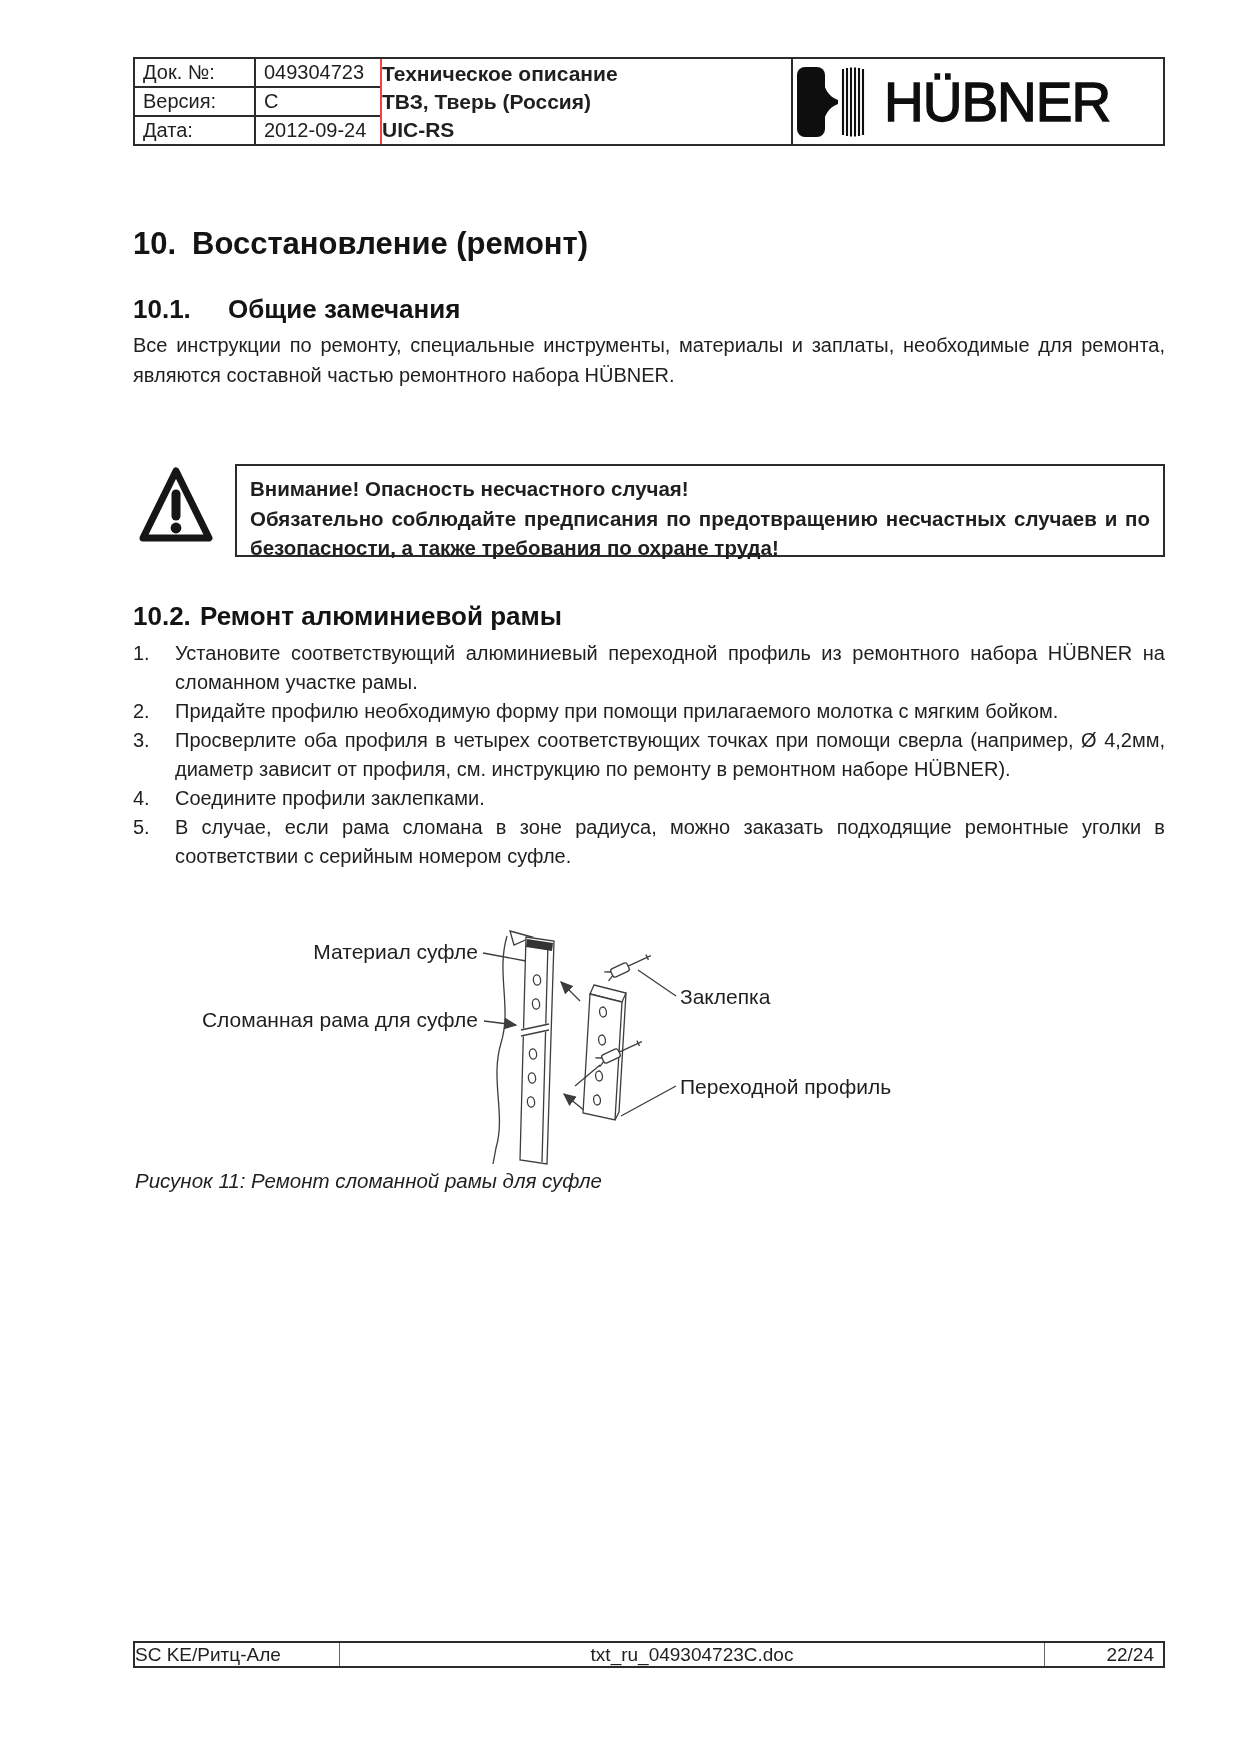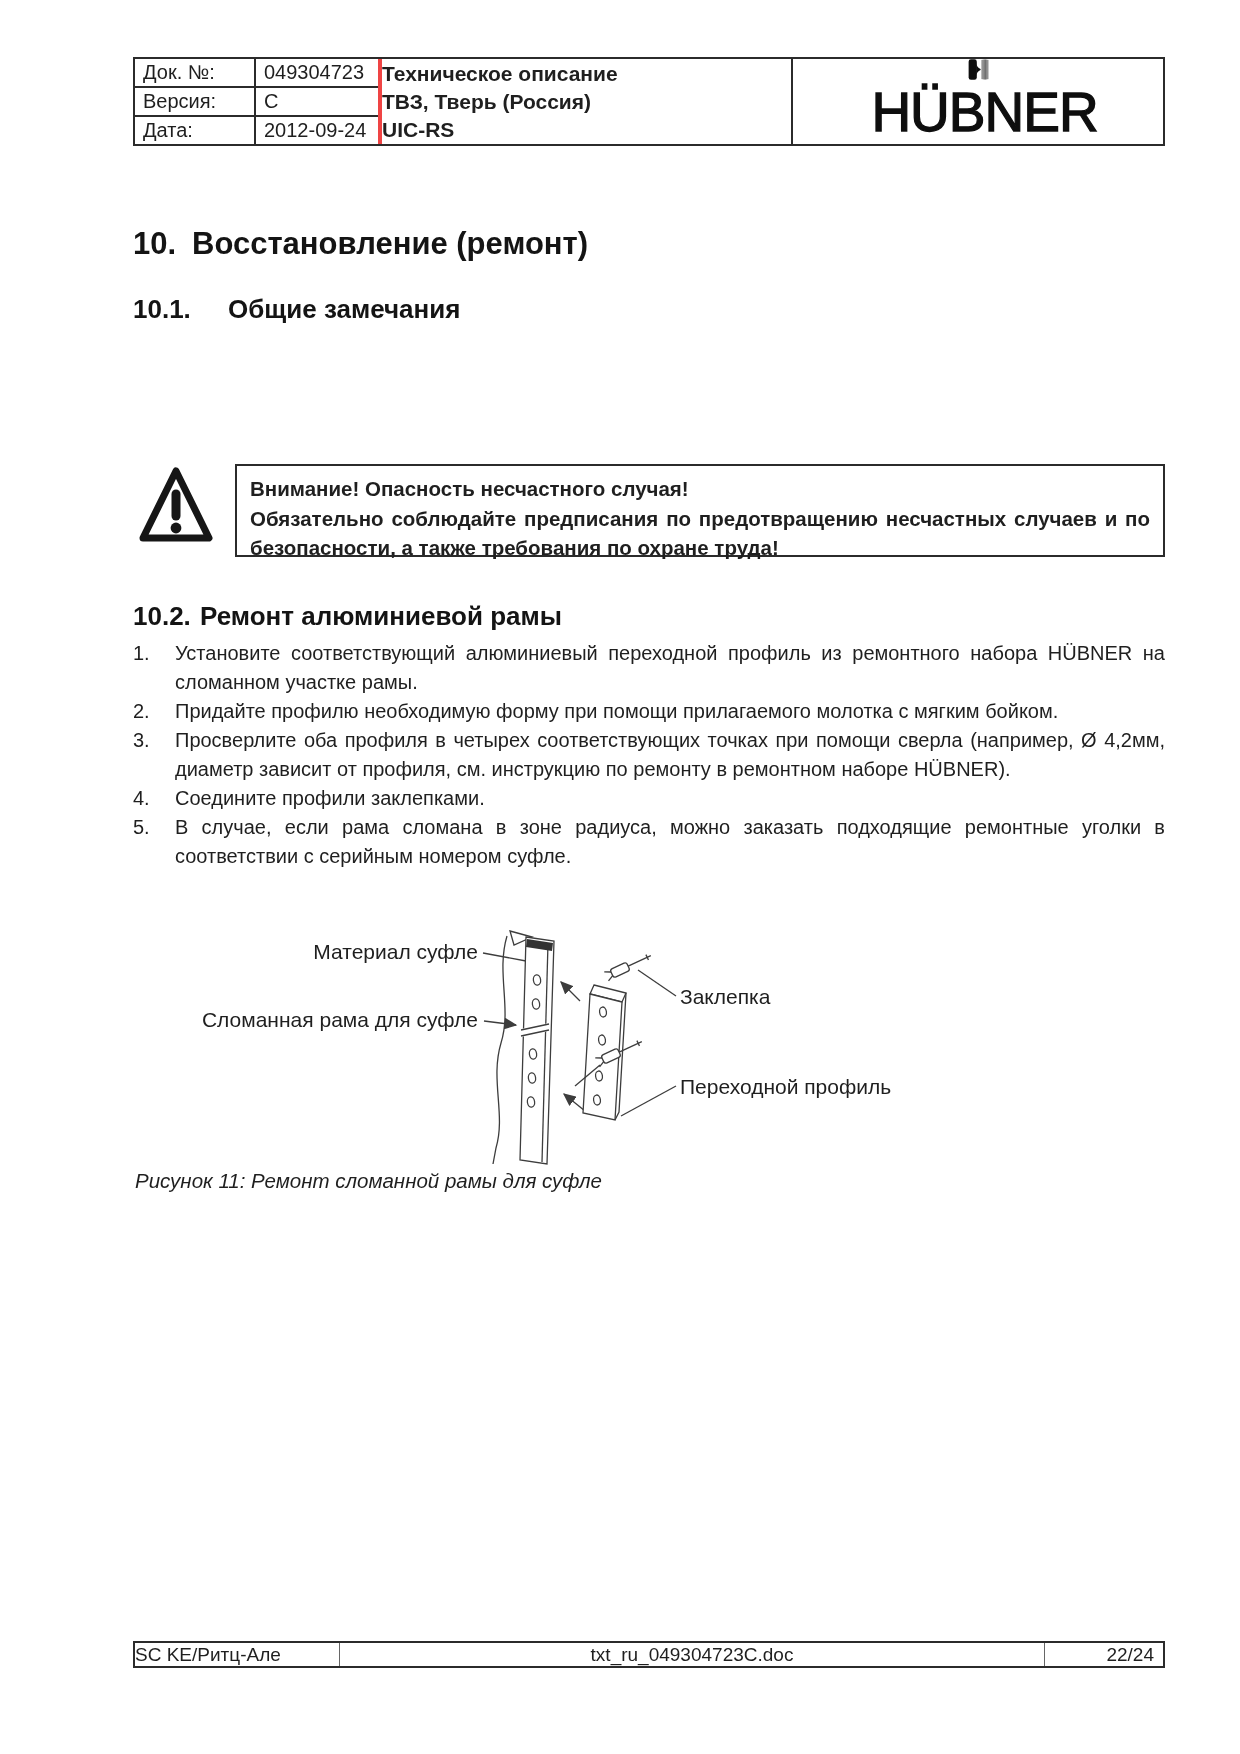--- a/index.html
+++ b/index.html
@@ -3,29 +3,29 @@
 <meta charset="utf-8">
 <style>
   * { margin:0; padding:0; box-sizing:border-box; }
   html,body { background:#ffffff; }
   body { font-family:"Liberation Sans", sans-serif; color:#1f1f1f; }
   .page { position:relative; width:1240px; height:1754px; background:#fff; overflow:hidden; }
 
   
   .header { position:absolute; left:133px; top:57px; width:1032px; height:89px;
             border:2px solid #2b2b2b; display:flex; }
-  .doc-table { width:247px; border-right:4px solid #ef4444; display:flex; flex-direction:column; }
+  .doc-table { width:247px; border-right:2px solid #ef4444; display:flex; flex-direction:column; }
   .dt-row { flex:1; display:flex; border-bottom:2px solid #2b2b2b; align-items:center; }
   .dt-row:last-child { border-bottom:none; }
   .dt-label { width:121px; height:100%; border-right:2px solid #2b2b2b; display:flex; align-items:center;
               padding-left:8px; font-size:20px; }
   .dt-value { flex:1; padding-left:8px; font-size:20px; }
   .head-center { flex:1; display:flex; flex-direction:column; justify-content:center; align-items:flex-start;
                  font-weight:bold; font-size:21px; line-height:28px; text-align:center; }
-  .logo-cell { width:372px; border-left:2px solid #2b2b2b; display:flex; align-items:center; padding-left:4px;flex-direction:column; }
+  .logo-cell { width:372px; border-left:2px solid #2b2b2b; display:flex; align-items:center; padding-left:4px; }
   .logo-text { font-size:55px; font-weight:400; -webkit-text-stroke:1.3px #0e0e0e; color:#0e0e0e;
                letter-spacing:-1px; margin-left:9px; }
 
   
   .h1 { position:absolute; left:133px; top:226px; display:flex; font-weight:bold; font-size:31px; color:#141414; }
   .h1 .h-num { width:59px; }
   .h2 { position:absolute; left:133px; display:flex; font-weight:bold; font-size:26px; color:#141414; }
   .h2 .h-num { width:67px; }
   .h2-101 { top:294px;gap:28px; }
   .h2-102 { top:601px; }
@@ -108,20 +108,21 @@
     <span class="h-num">10.</span>
     <span>Восстановление (ремонт)</span>
   </div>
 
   <div class="h2 h2-101">
     <span class="h-num">10.1.</span>
     <span>Общие замечания</span>
   </div>
 
   <div class="para-block">
+    <p>Все инструкции по ремонту, специальные инструменты, материалы и заплаты, необходимые для ремонта, являются составной частью ремонтного набора HÜBNER.</p>
   </div>
 
   <svg class="warn-tri" width="80" height="82" viewBox="0 0 80 82">
     <path d="M40,7 L73,74 L7,74 Z" fill="none" stroke="#161616" stroke-width="7" stroke-linejoin="round"></path>
     <path d="M40,30 L40,52" stroke="#161616" stroke-width="9" stroke-linecap="round"></path>
     <circle cx="40" cy="64" r="5.4" fill="#161616"></circle>
   </svg>
 
   <div class="warn-box">
     <div class="warn-title">Внимание! Опасность несчастного случая!</div>

